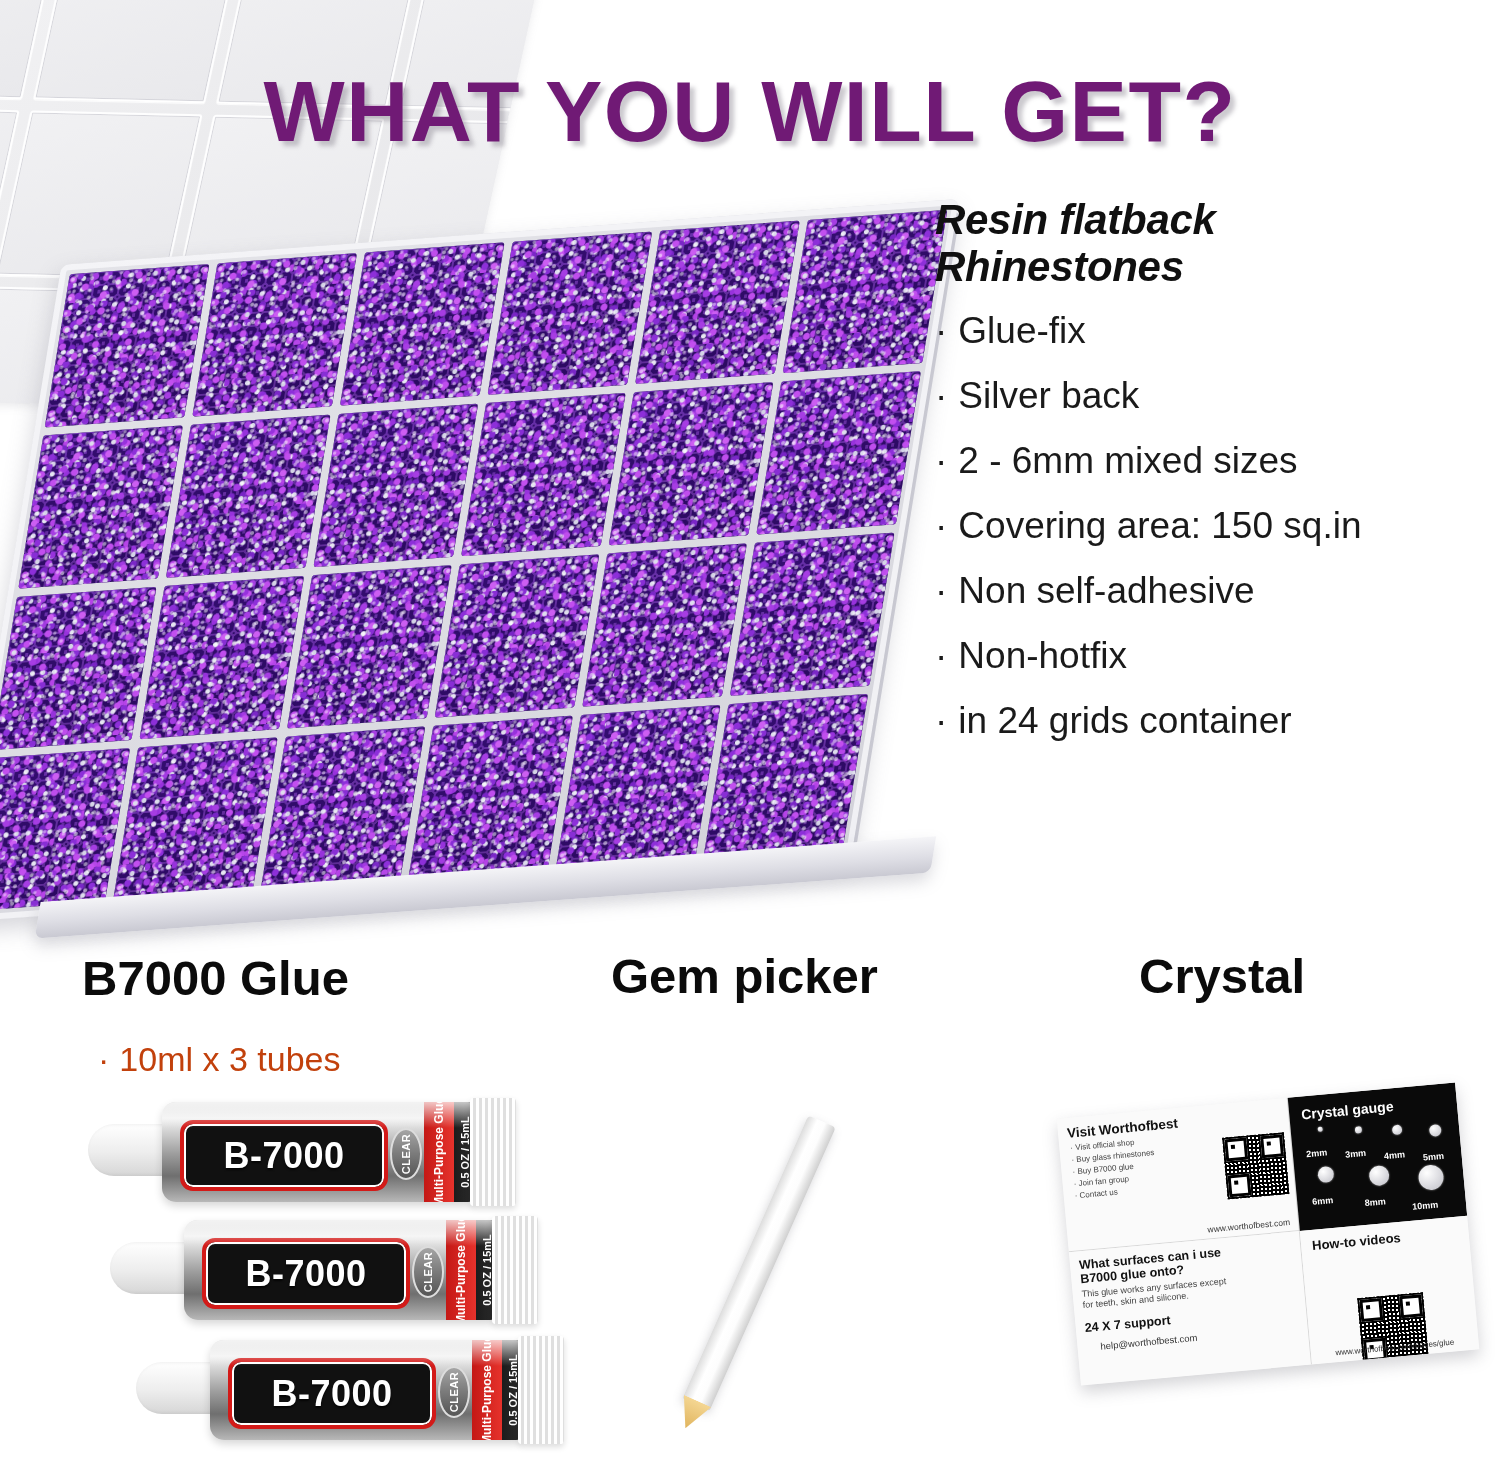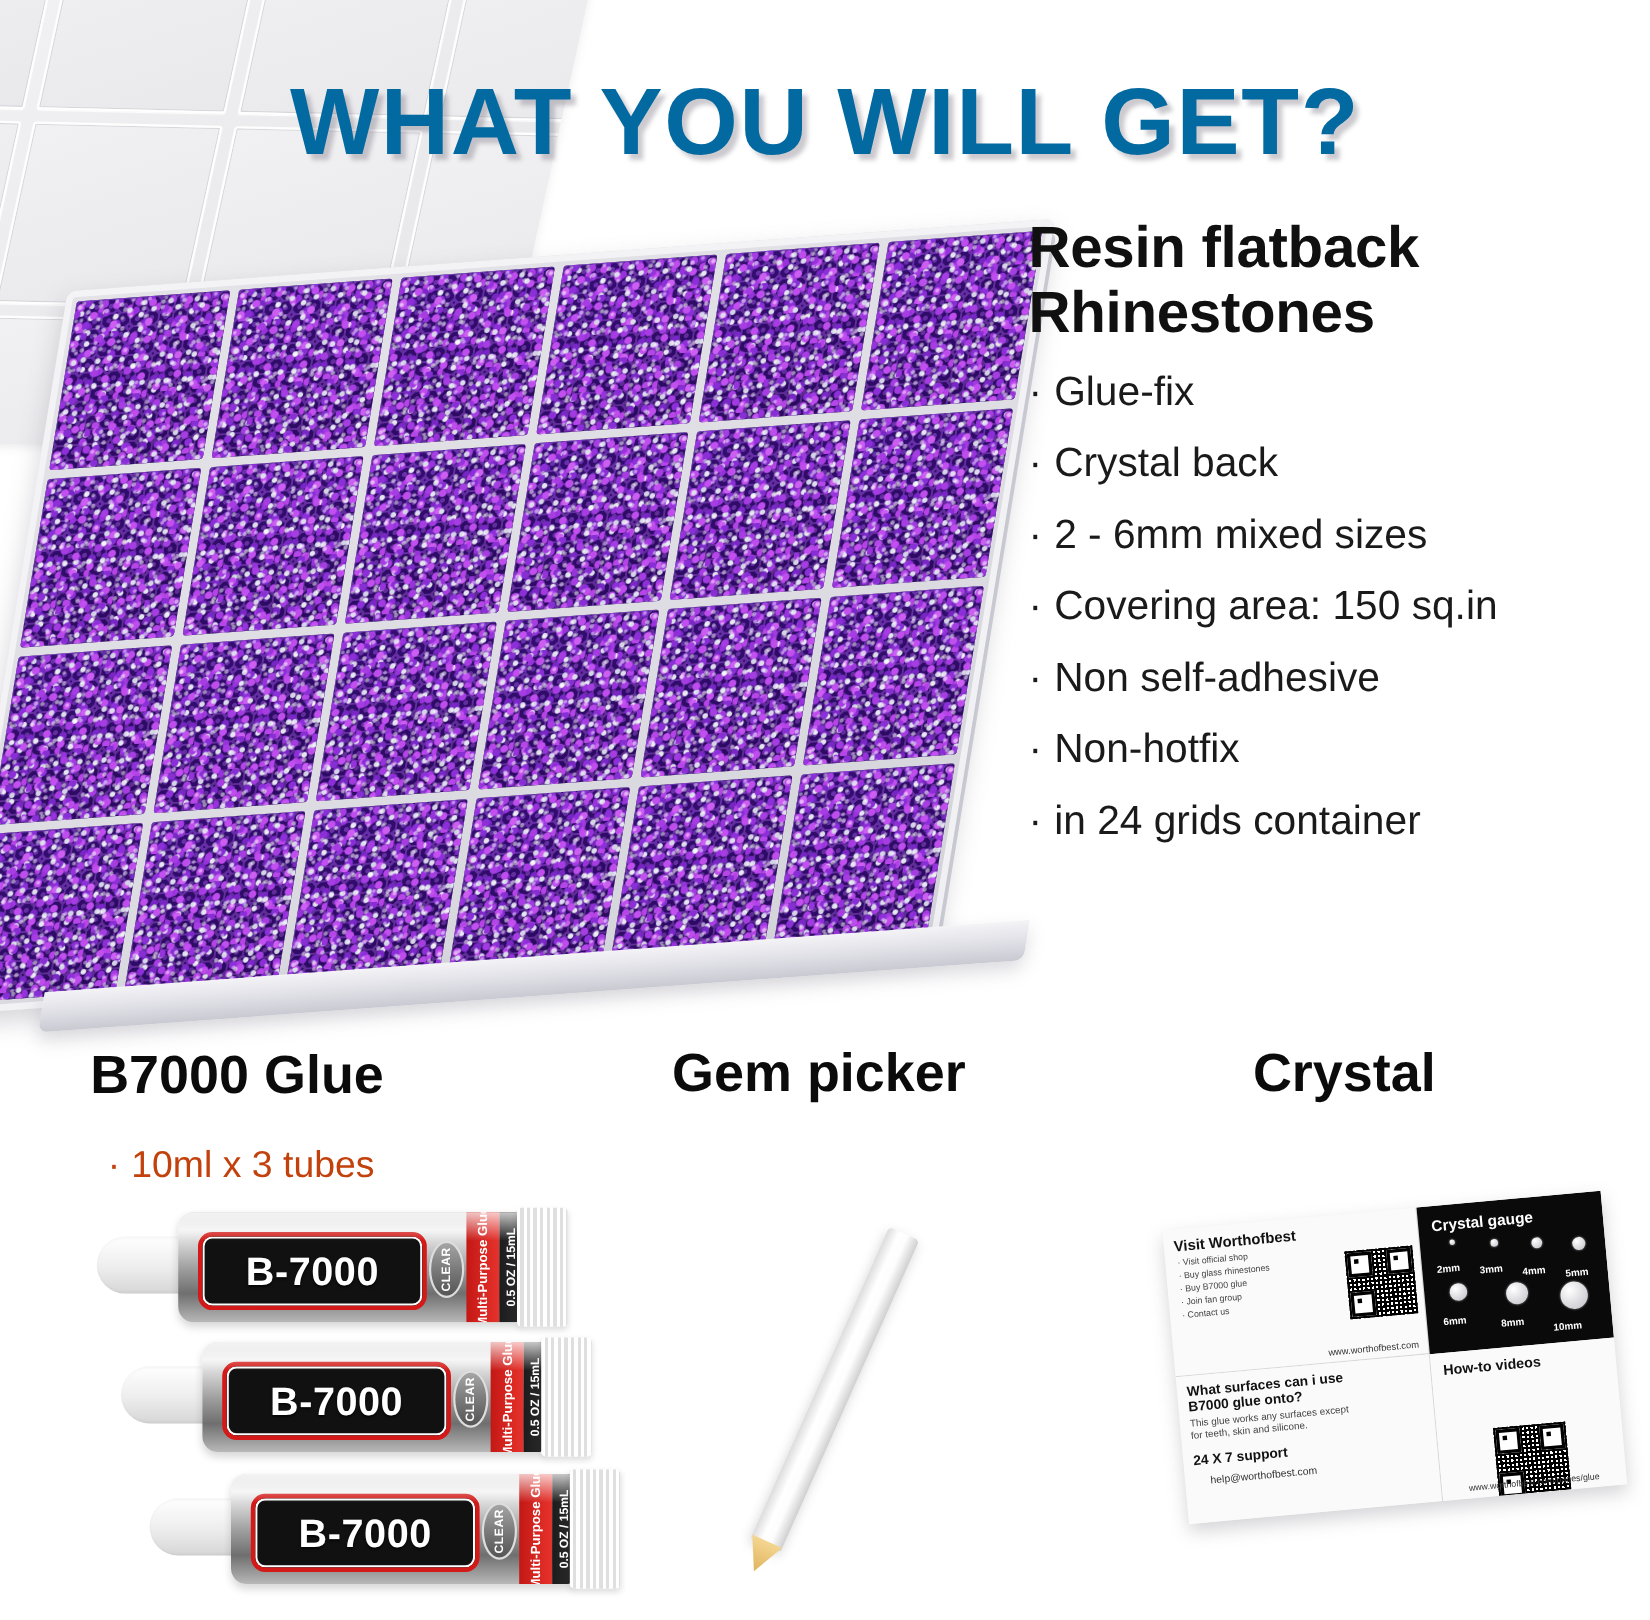--- a/index.html
+++ b/index.html
@@ -11,21 +11,21 @@
     position:relative;
   }
   #stage{position:absolute;left:0;top:0;width:1500px;height:1473px;overflow:hidden;background:#fff;}
 
   
   .title{
     position:absolute;left:0;top:62px;width:1500px;
     text-align:center;
     font-size:86px;font-weight:bold;
     letter-spacing:1.5px;
-    color:#0369a1;
+    color:#701a75;
     text-shadow:5px 5px 4px rgba(120,115,130,.38);
     white-space:nowrap;
     z-index:40;
   }
 
   
   .photo-wrap{position:absolute;left:-18px;top:8px;width:960px;height:930px;z-index:10;}
   .box-rot{position:absolute;left:0;top:0;width:960px;height:930px;transform:rotate(-4.2deg);}
 
   
@@ -110,22 +110,23 @@
   .tray-right{
     position:absolute;left:886px;top:240px;width:34px;height:636px;
     transform:skewX(-13.5deg);
     background:linear-gradient(90deg,#eaeaef,#d4d4dc);
     border-radius:0 8px 8px 0;
   }
 
   
   .spec{position:absolute;left:935px;top:196px;width:545px;z-index:30;}
   .spec h2{
-    margin:0;font-size:53px;line-height:1.12;font-weight:bold;color:#101010;
+    margin:0;font-size:42px;line-height:1.12;font-weight:bold;color:#101010;
     letter-spacing:-.3px;
+    font-style:italic;
   }
   .spec ul{list-style:none;margin:22px 0 0 0;padding:0;}
   .spec li{
     font-size:37px;line-height:1.0;color:#1a1a1a;
     margin-bottom:28px;white-space:nowrap;
   }
   .spec li .dot{display:inline-block;margin-right:11px;color:#1a1a1a;}
 
   
   .sec-h{
@@ -329,21 +330,21 @@
 
   <div class="title">WHAT YOU WILL GET?</div>
 
   <div class="spec">
     <h2>
       <span>Resin flatback</span><br>
       <span>Rhinestones</span>
     </h2>
     <ul>
       <li><span class="dot">·</span><span>Glue-fix</span></li>
-      <li><span class="dot">·</span><span>Crystal back</span></li>
+      <li><span class="dot">·</span><span>Silver back</span></li>
       <li><span class="dot">·</span><span>2 - 6mm mixed sizes</span></li>
       <li><span class="dot">·</span><span>Covering area: 150 sq.in</span></li>
       <li><span class="dot">·</span><span>Non self-adhesive</span></li>
       <li><span class="dot">·</span><span>Non-hotfix</span></li>
       <li><span class="dot">·</span><span>in 24 grids container</span></li>
     </ul>
   </div>
 
   <div class="sec-h" id="h-glue">B7000 Glue</div>
   <div class="sub-bullet">

